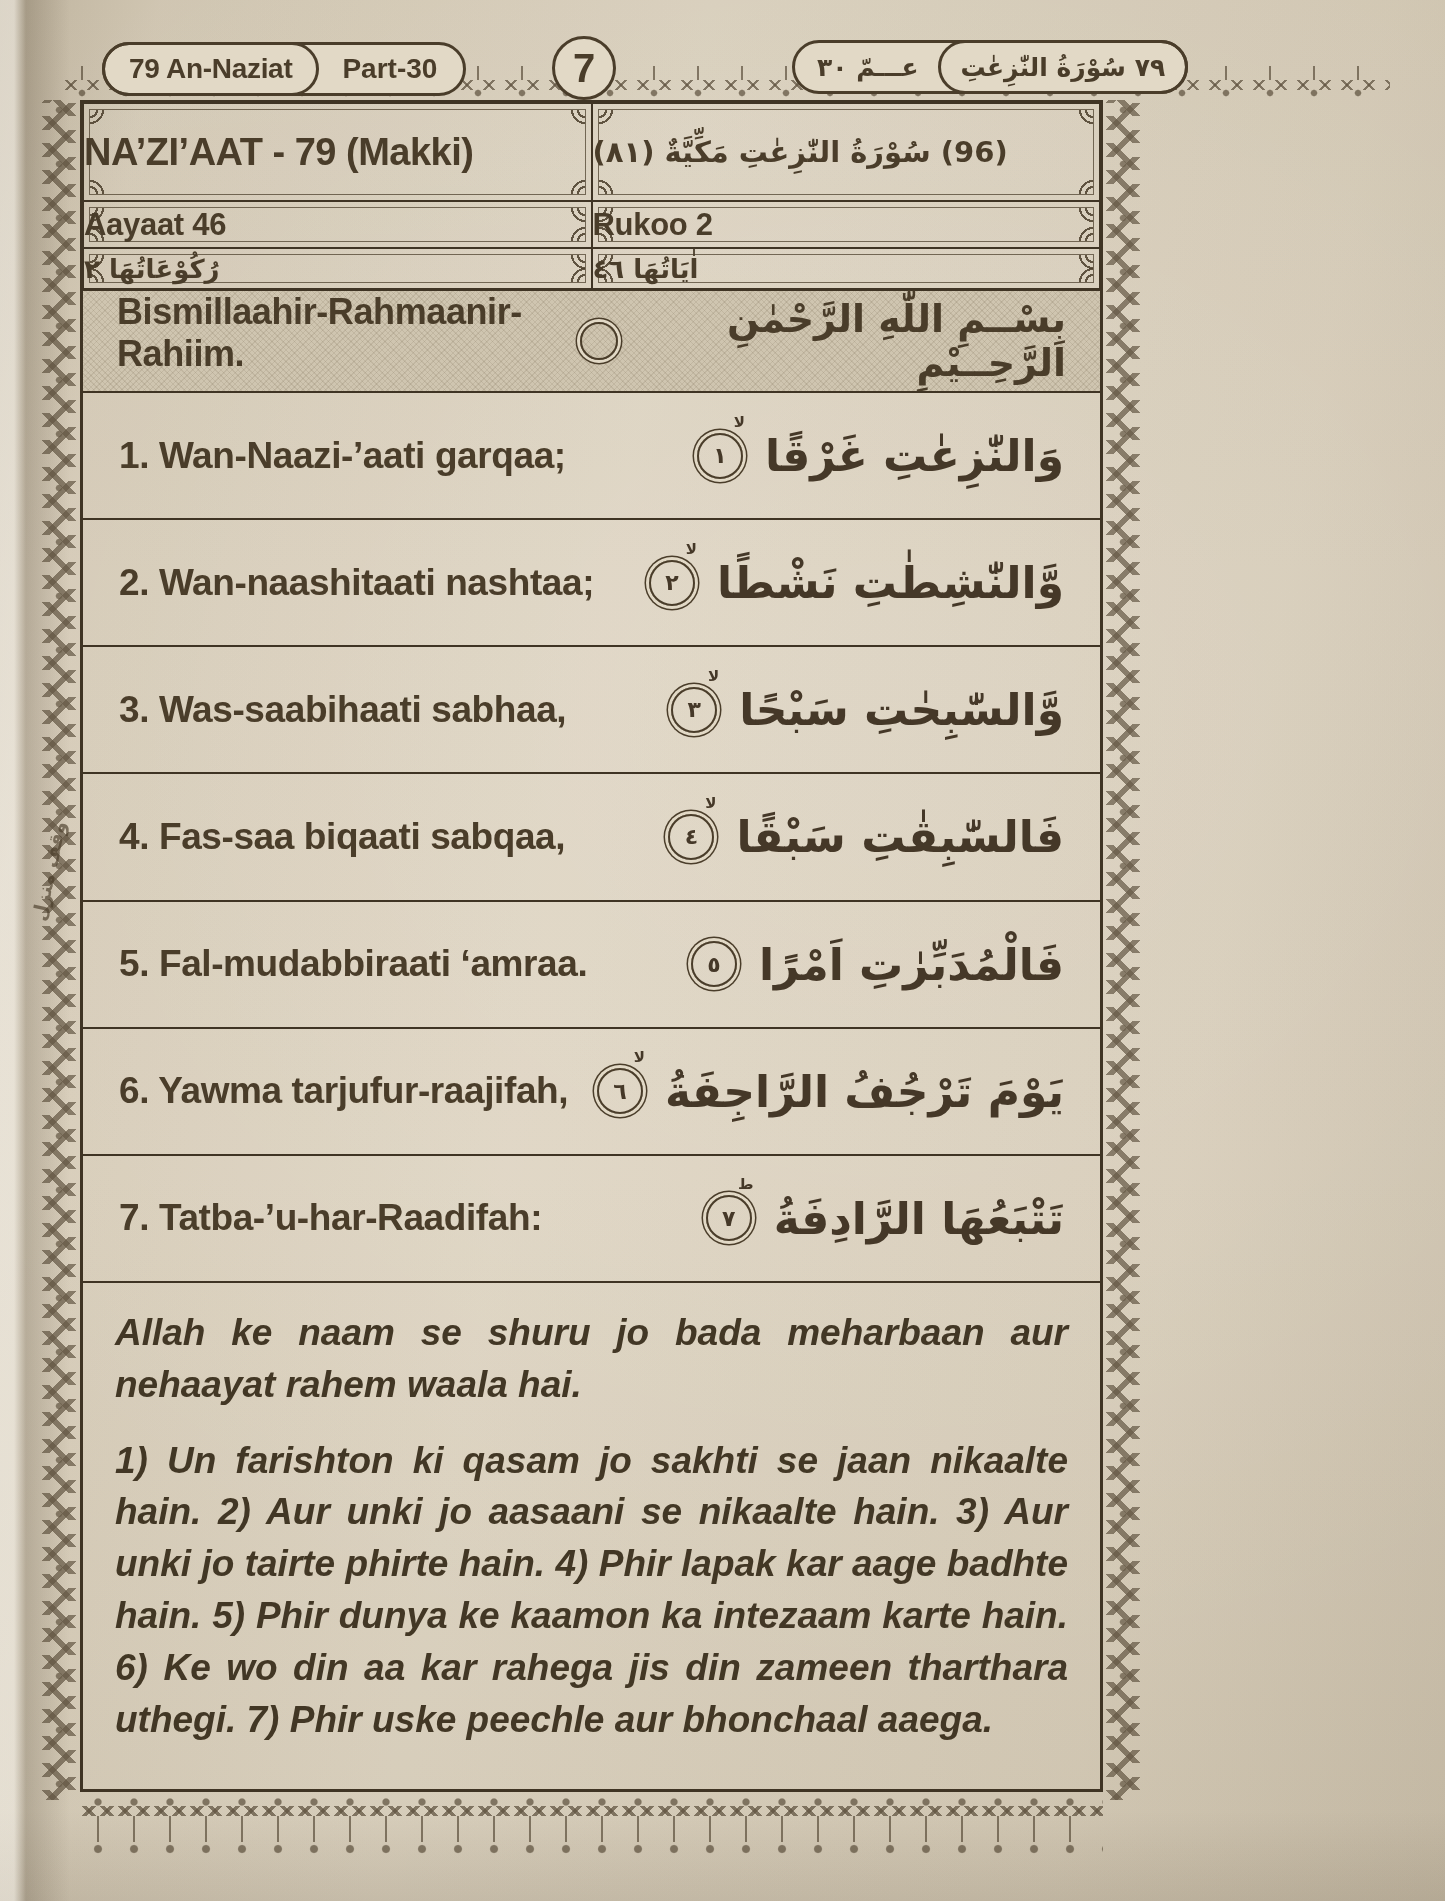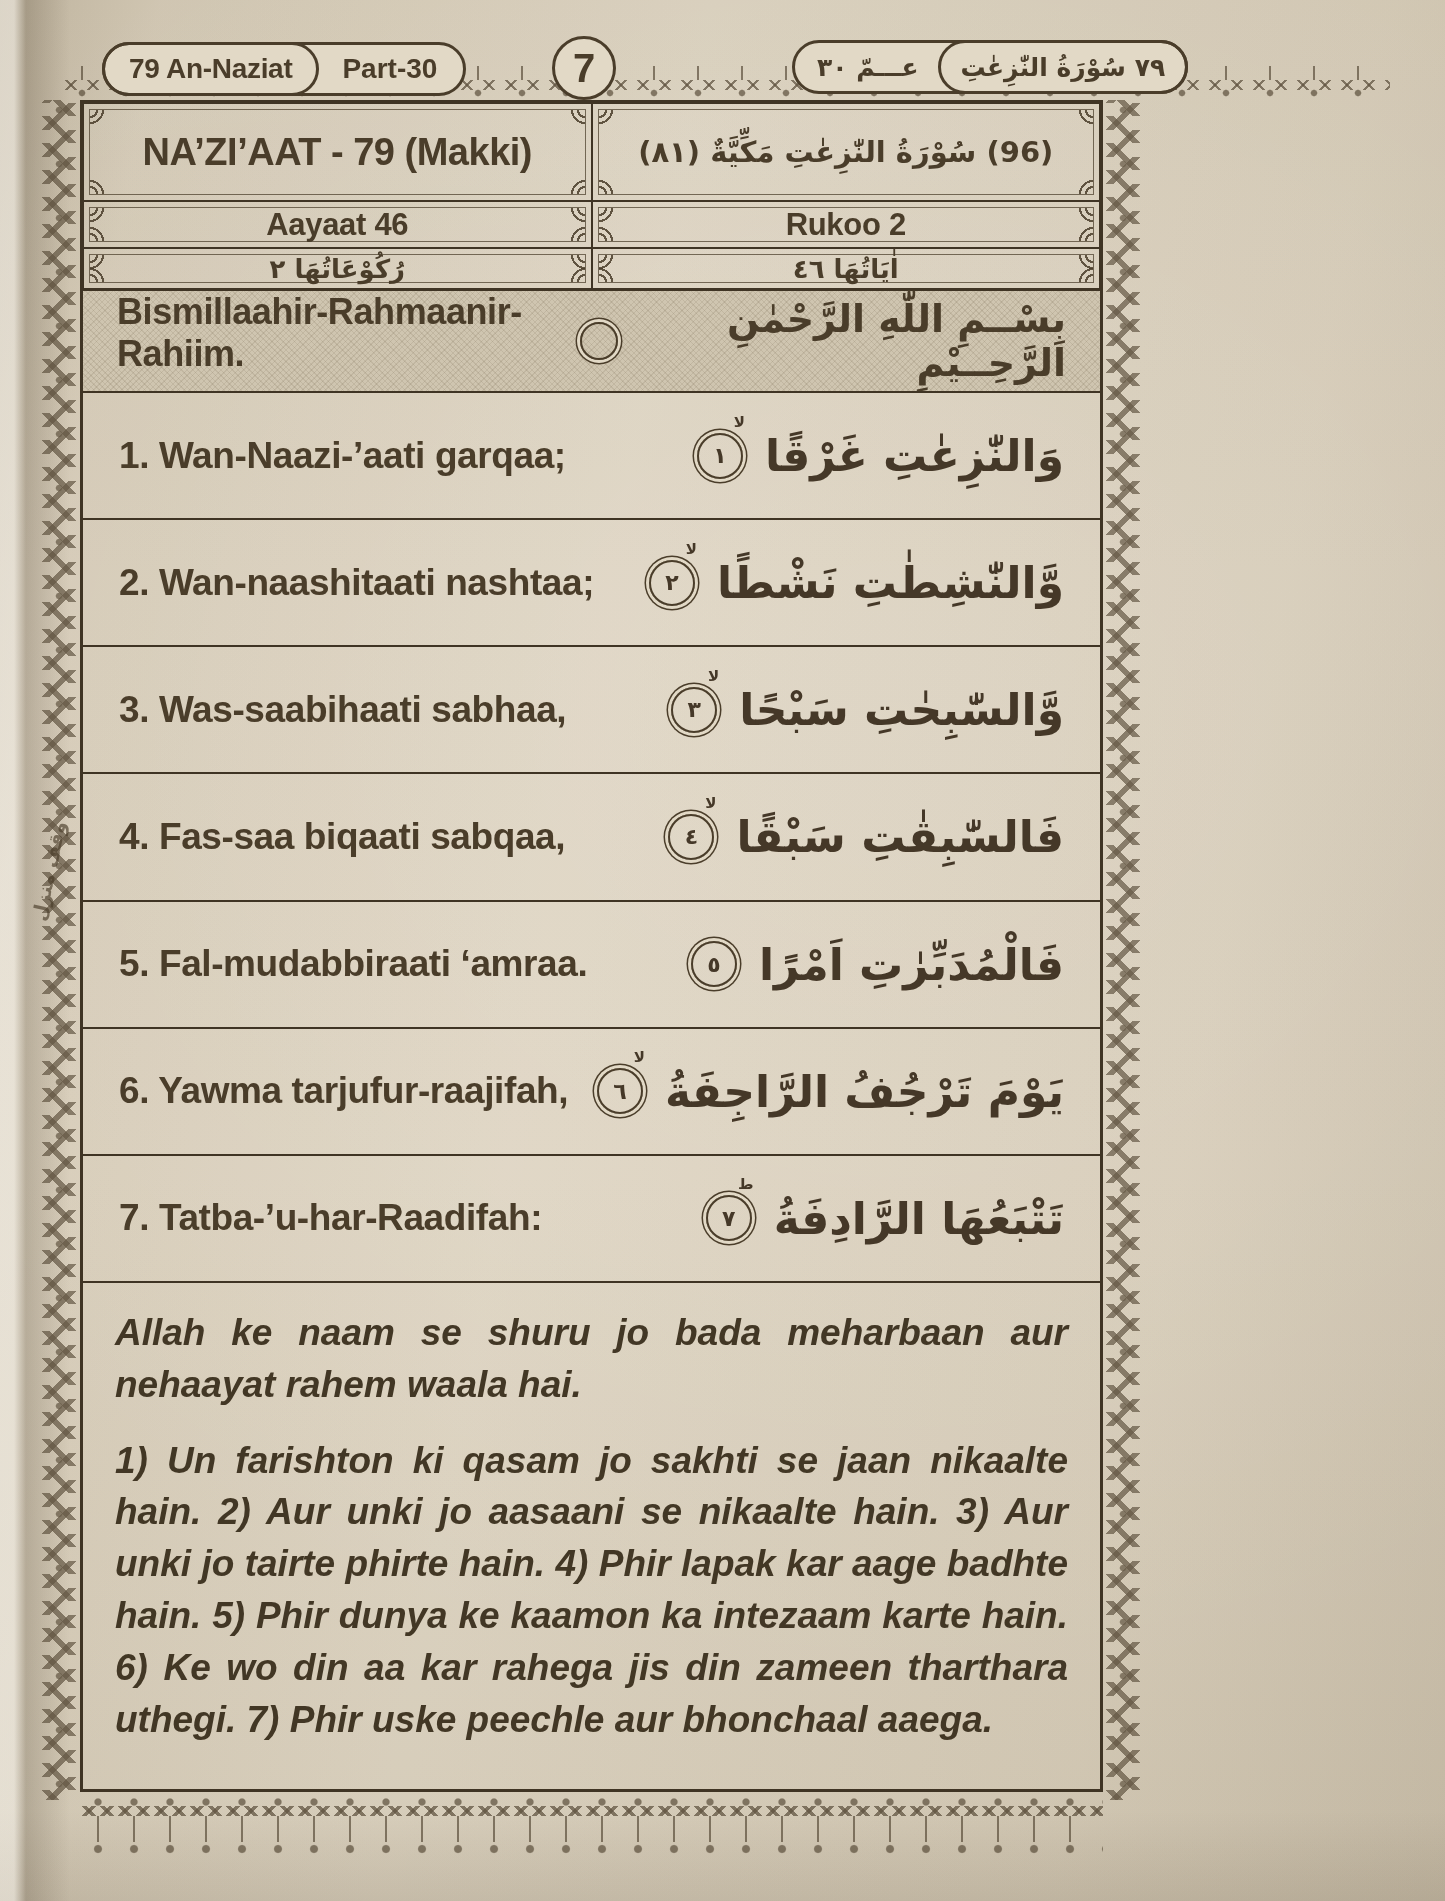--- a/index.html
+++ b/index.html
@@ -55,21 +55,21 @@
     background-repeat:repeat-y;}
   .strip-l{left:42px}
   .strip-r{left:1106px}
 
   
   .frame{position:absolute;left:80px;top:100px;width:1023px;height:1692px;
     border:3px solid var(--line);display:flex;flex-direction:column;
     background:linear-gradient(180deg, rgba(255,255,255,.05), transparent 20%)}
   .hrow1{display:grid;grid-template-columns:1fr 1fr;height:98px}
   .hrow2{display:grid;grid-template-columns:1fr 1fr;height:88px}
-  .hcell{position:relative;display:flex;align-items:center;justify-content:center;
+  .hcell{position:relative;display:flex;align-items:center;justify-content:flex-start;
     border:2px solid var(--line);margin:-1px}
   .hcell::before{content:"";position:absolute;inset:5px;border:1.5px solid var(--ink-soft);pointer-events:none}
   .fan{position:absolute;width:30px;height:30px;opacity:.85;pointer-events:none;
     background:radial-gradient(circle at 0 0, transparent 0 6px, var(--ink) 6px 8px, transparent 8px 12px, var(--ink) 12px 14px, transparent 14px)}
   .fan.tl{top:6px;left:6px}
   .fan.tr{top:6px;right:6px;transform:scaleX(-1)}
   .fan.bl{bottom:6px;left:6px;transform:scaleY(-1)}
   .fan.br{bottom:6px;right:6px;transform:scale(-1)}
   .title-en{font-size:38px;font-weight:700;letter-spacing:-.5px}
   .title-ar{font-family:"DejaVu Sans",sans-serif;font-size:29px;font-weight:700;direction:rtl}

